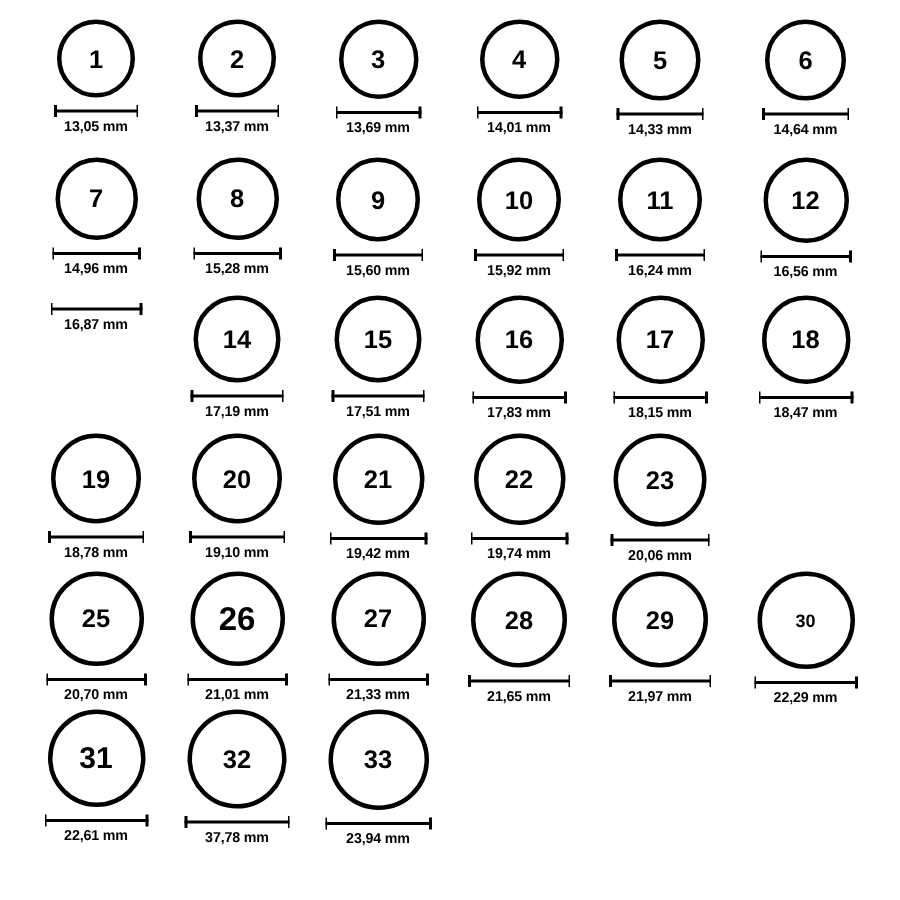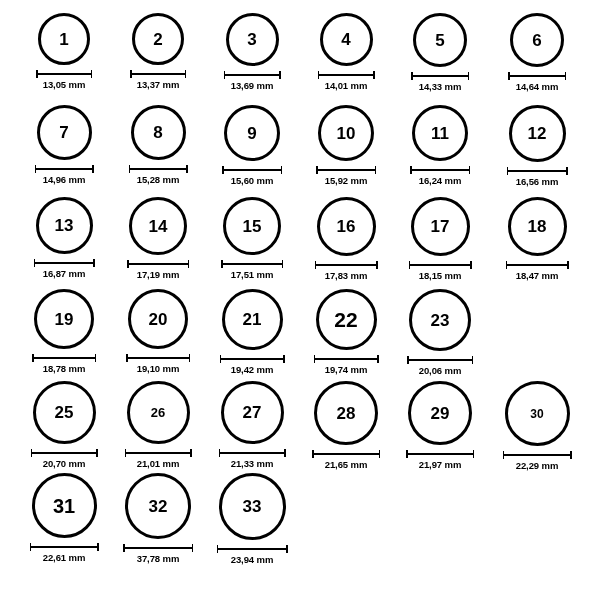--- a/index.html
+++ b/index.html
@@ -201,23 +201,20 @@
         <span class="ring-label" style="font-size: 17px;">12</span>
       </div>
       <div class="measure" style="width: 61px;">
         <span class="bar"></span>
         <span class="cap left"></span>
         <span class="cap right"></span>
       </div>
       <div class="mm-text">16,56 mm</div>
     </div>
     <div class="ring-cell" style="left: 30px; top: 197px; width: 68px;">
-      <div class="ring-circle" style="width: 57px; height: 57px;">
-        <span class="ring-label" style="font-size: 17px;">13</span>
-      </div>
       <div class="measure" style="width: 61px;">
         <span class="bar"></span>
         <span class="cap left"></span>
         <span class="cap right"></span>
       </div>
       <div class="mm-text">16,87 mm</div>
     </div>
     <div class="ring-cell" style="left: 124px; top: 197px; width: 68px;">
       <div class="ring-circle" style="width: 58px; height: 58px;">
         <span class="ring-label" style="font-size: 17px;">14</span>
@@ -301,21 +298,21 @@
       </div>
       <div class="measure" style="width: 65px;">
         <span class="bar"></span>
         <span class="cap left"></span>
         <span class="cap right"></span>
       </div>
       <div class="mm-text">19,42 mm</div>
     </div>
     <div class="ring-cell" style="left: 312px; top: 289px; width: 68px;">
       <div class="ring-circle" style="width: 61px; height: 61px;">
-        <span class="ring-label" style="font-size: 21px;">22</span>
+        <span class="ring-label" style="font-size: 17px;">22</span>
       </div>
       <div class="measure" style="width: 65px;">
         <span class="bar"></span>
         <span class="cap left"></span>
         <span class="cap right"></span>
       </div>
       <div class="mm-text">19,74 mm</div>
     </div>
     <div class="ring-cell" style="left: 406px; top: 289px; width: 68px;">
       <div class="ring-circle" style="width: 62px; height: 62px;">
@@ -334,21 +331,21 @@
       </div>
       <div class="measure" style="width: 67px;">
         <span class="bar"></span>
         <span class="cap left"></span>
         <span class="cap right"></span>
       </div>
       <div class="mm-text">20,70 mm</div>
     </div>
     <div class="ring-cell" style="left: 124px; top: 381px; width: 68px;">
       <div class="ring-circle" style="width: 63px; height: 63px;">
-        <span class="ring-label" style="font-size: 13px;">26</span>
+        <span class="ring-label" style="font-size: 22px;">26</span>
       </div>
       <div class="measure" style="width: 67px;">
         <span class="bar"></span>
         <span class="cap left"></span>
         <span class="cap right"></span>
       </div>
       <div class="mm-text">21,01 mm</div>
     </div>
     <div class="ring-cell" style="left: 218px; top: 381px; width: 68px;">
       <div class="ring-circle" style="width: 63px; height: 63px;">

